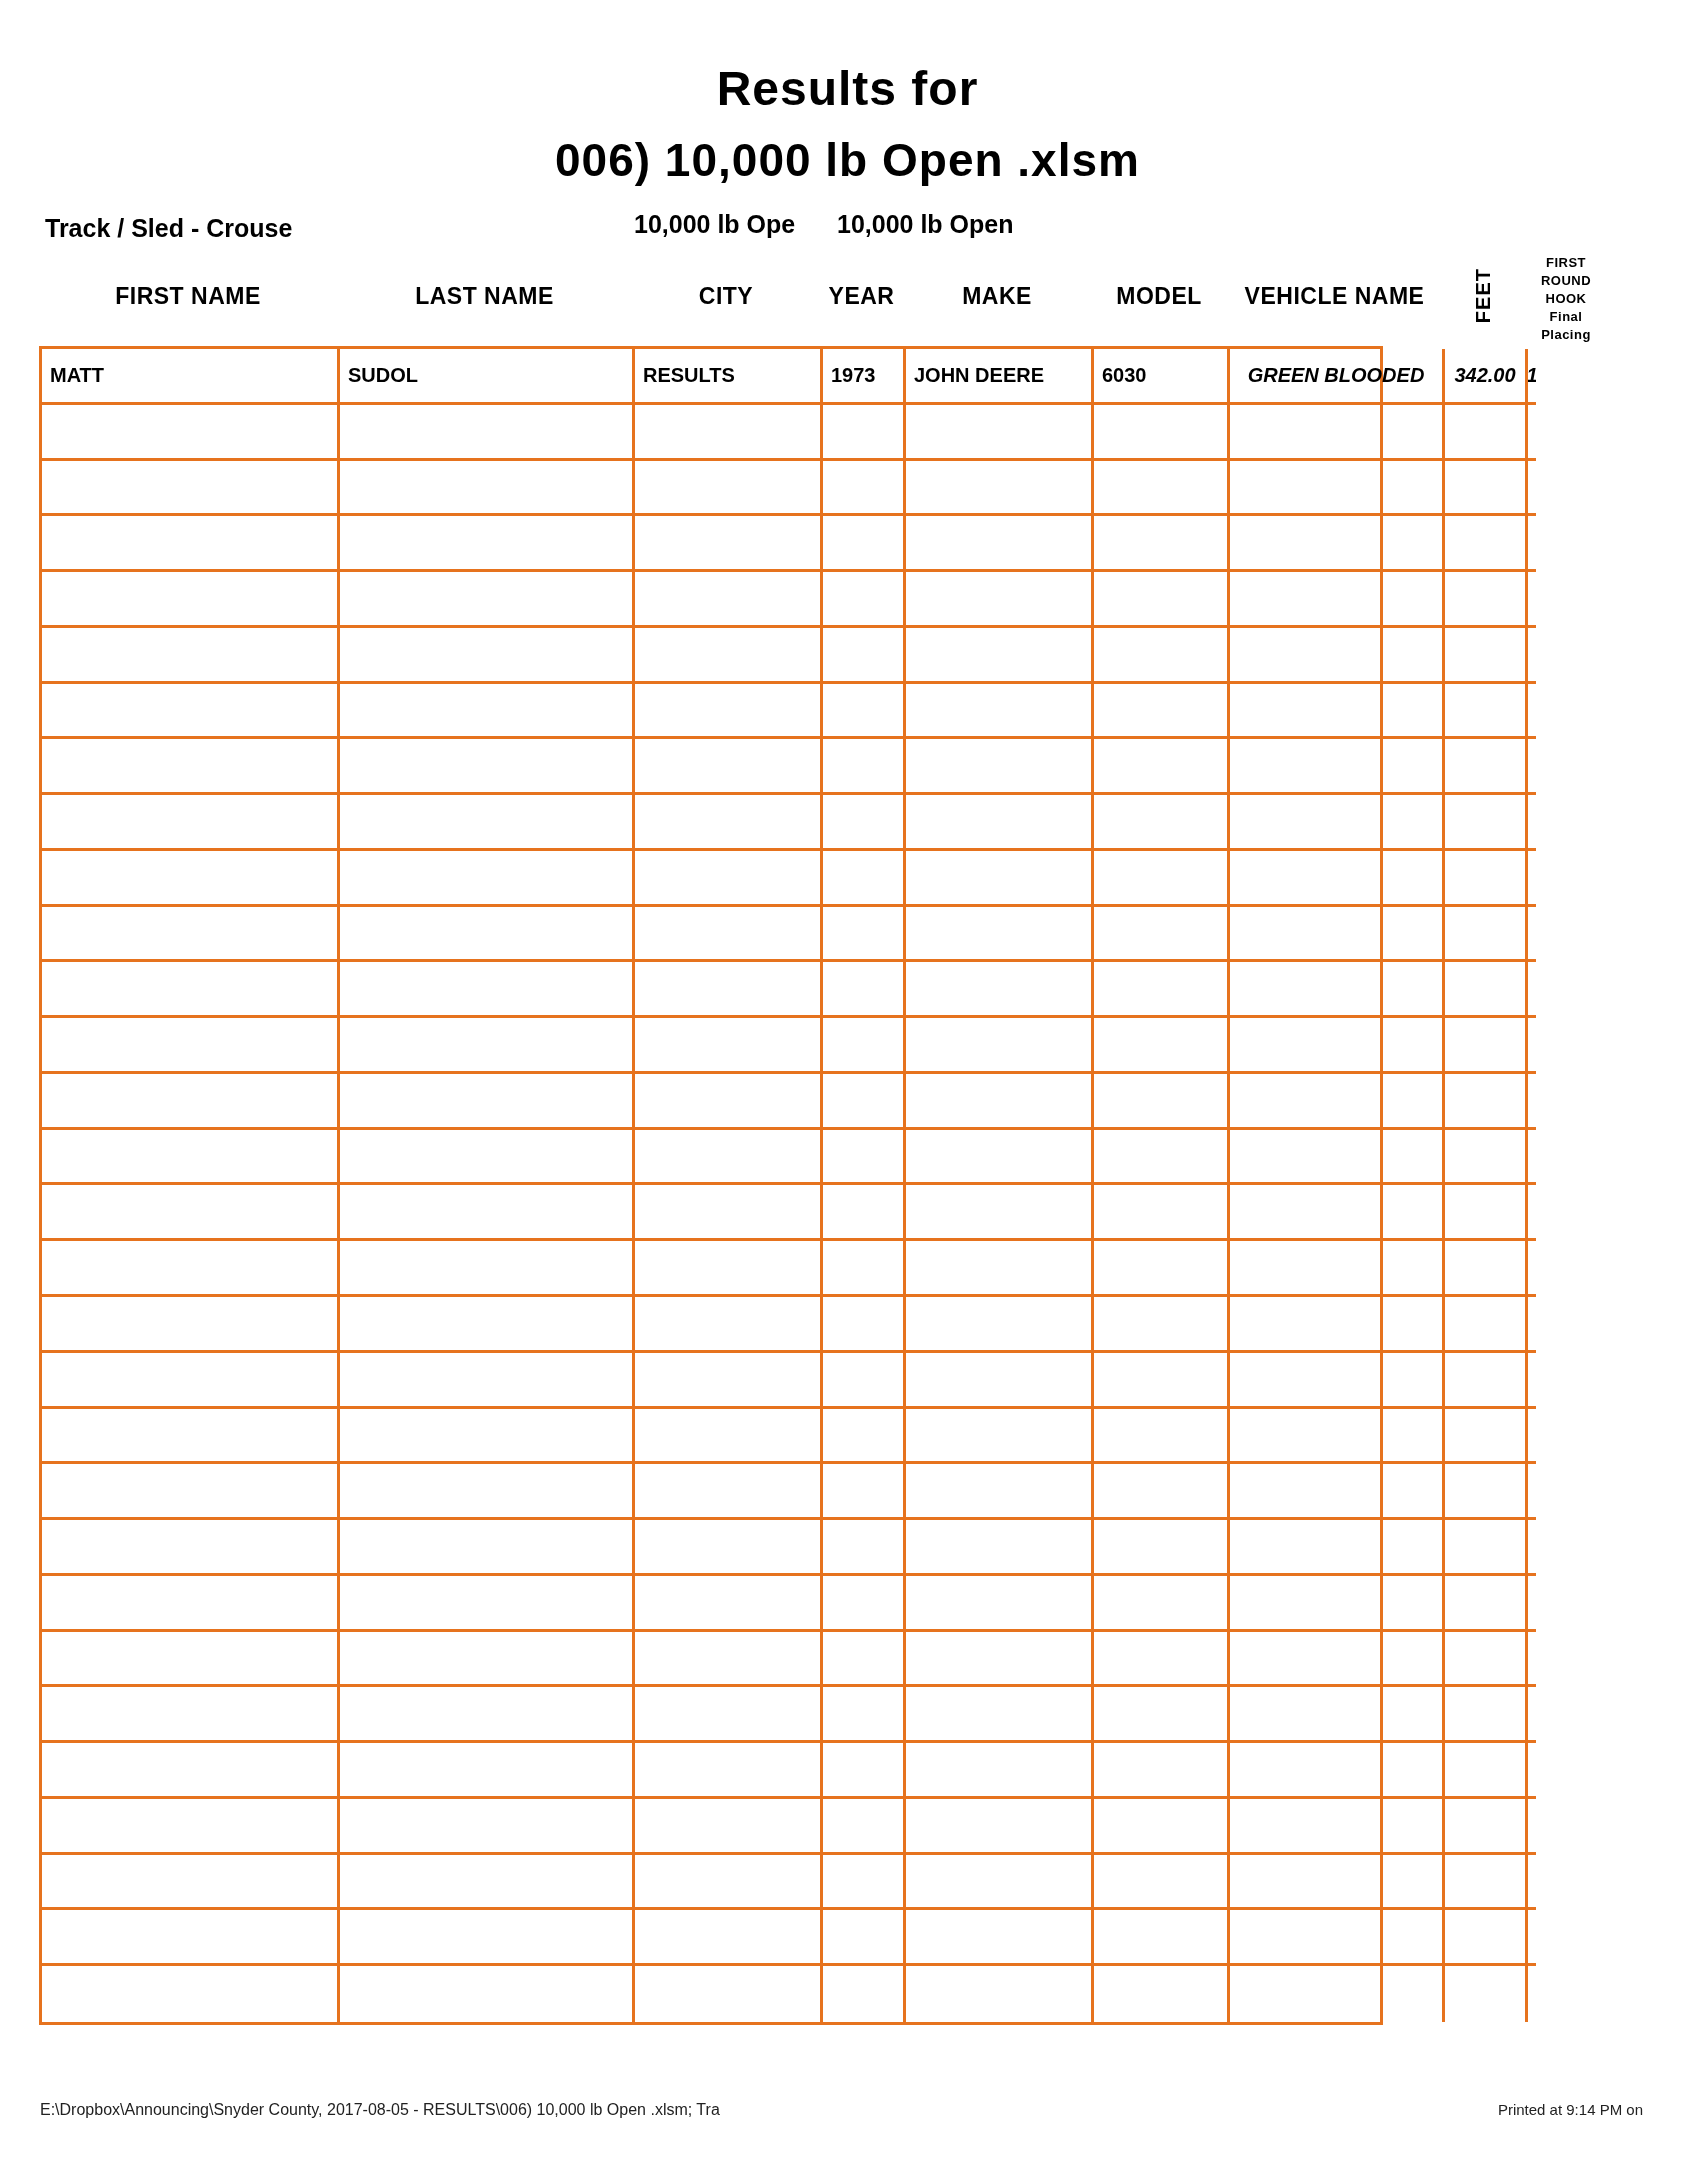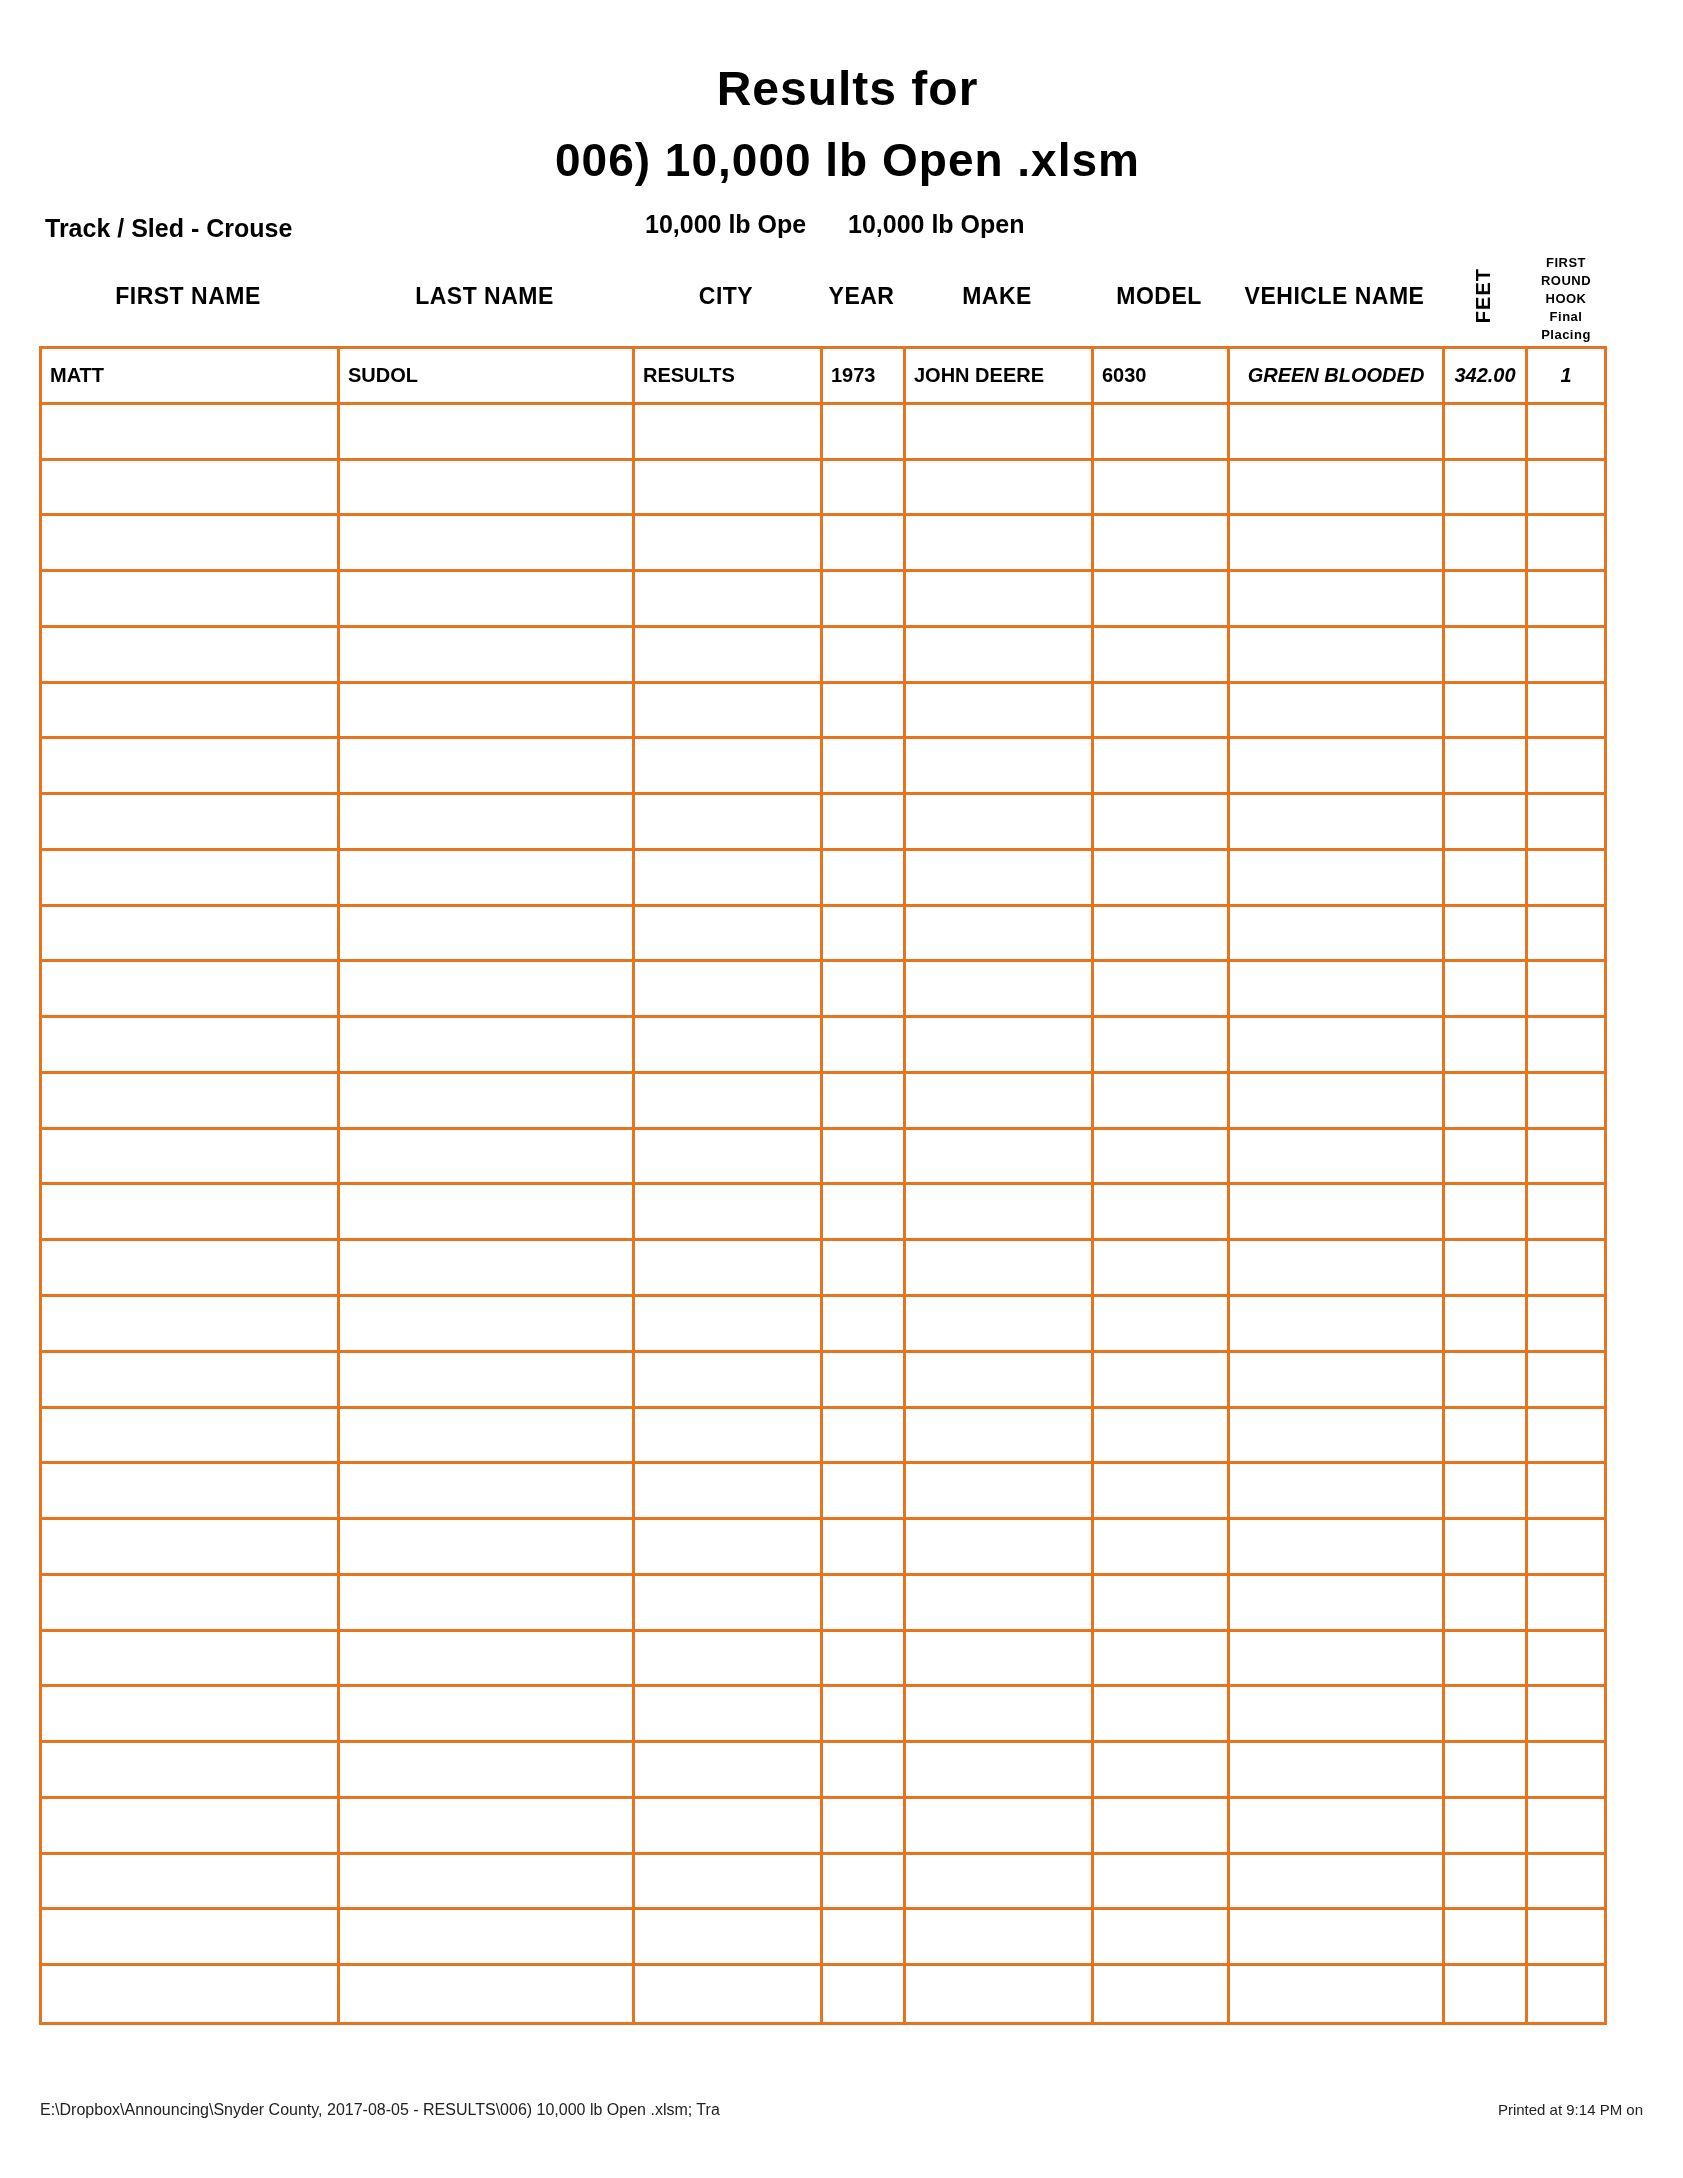--- a/index.html
+++ b/index.html
@@ -26,21 +26,21 @@
   .subheader { position: absolute; top: 210px; left: 0; width: 1683px; height: 34px; }
   .track-sled {
     position: absolute; left: 45px; top: 4px;
     font-size: 25px; font-weight: bold;
   }
   .class-cells {
     position: absolute; left: 634px; top: 0;
     display: flex; white-space: nowrap;
     font-size: 25px; font-weight: bold;
   }
-  .class-cell-trunc { display: inline-block; width: 203px; overflow: hidden; margin-left: 11px; }
+  .class-cell-trunc { display: inline-block; width: 203px; overflow: hidden; }
 
   
   .cols {
     display: grid;
     grid-template-columns: 298px 295px 188px 83px 188px 136px 215px 83px 1fr;
   }
 
   .header-strip {
     position: absolute; left: 39px; top: 246px; width: 1568px; height: 100px;
   }
@@ -53,21 +53,21 @@
     writing-mode: vertical-rl; transform: rotate(180deg);
     font-size: 20px; font-weight: bold; letter-spacing: 1px;
   }
   .hcell.stack-cell {
     flex-direction: column; justify-content: flex-end;
     padding-bottom: 2px;
   }
   .stack-line { font-size: 13px; font-weight: bold; line-height: 18px; text-align: right; }
 
   .results-table {
-    position: absolute; left: 39px; top: 346px; width: 1568px; height: 1679px;
+    position: absolute; left: 39px; top: 346px; width: 1344px; height: 1679px;
     border: 3px solid var(--orange);
     display: grid; grid-auto-rows: 1fr;
   }
   .trow { border-bottom: 3px solid var(--orange); }
   .trow:last-child { border-bottom: none; }
   .tcell {
     border-right: 3px solid var(--orange);
     display: flex; align-items: center;
     font-size: 20px; font-weight: bold;
     padding-left: 8px; overflow: hidden; white-space: nowrap;

